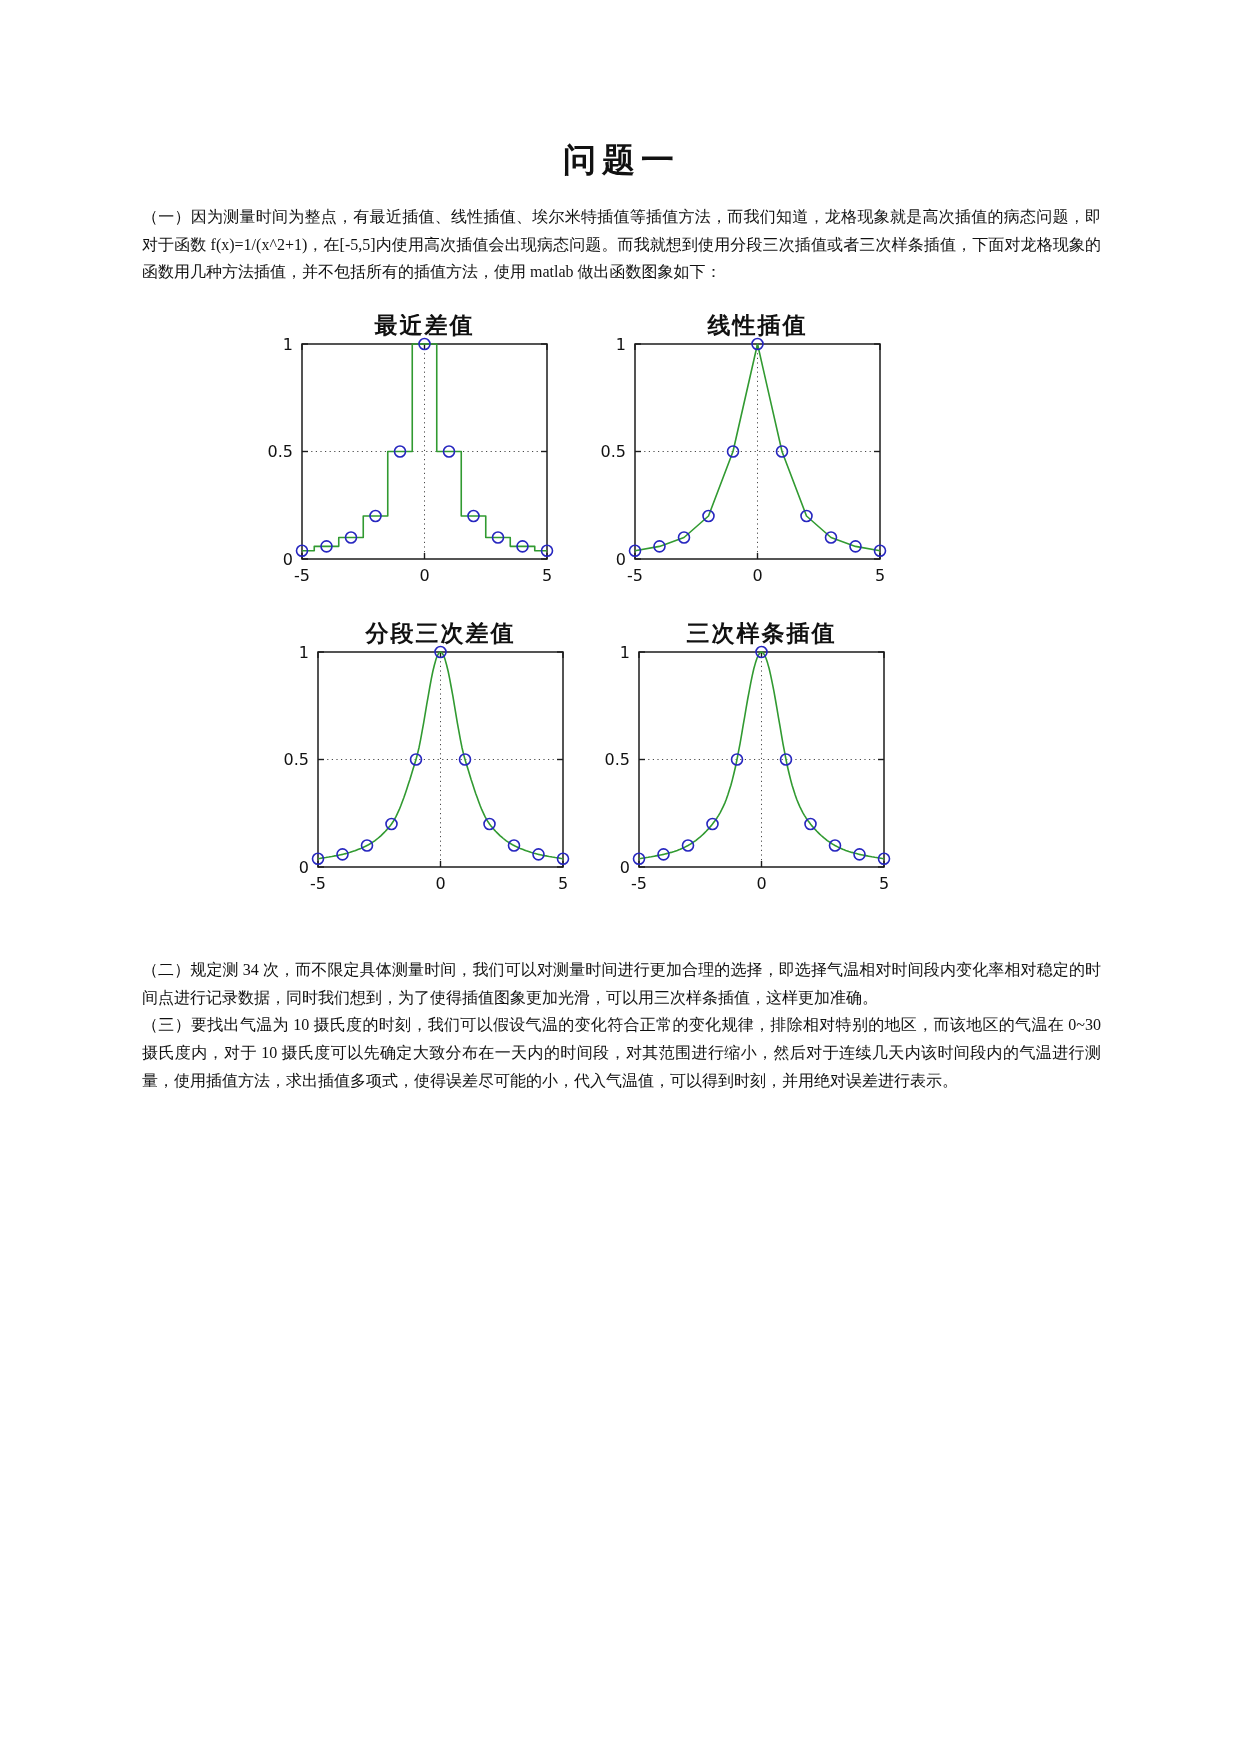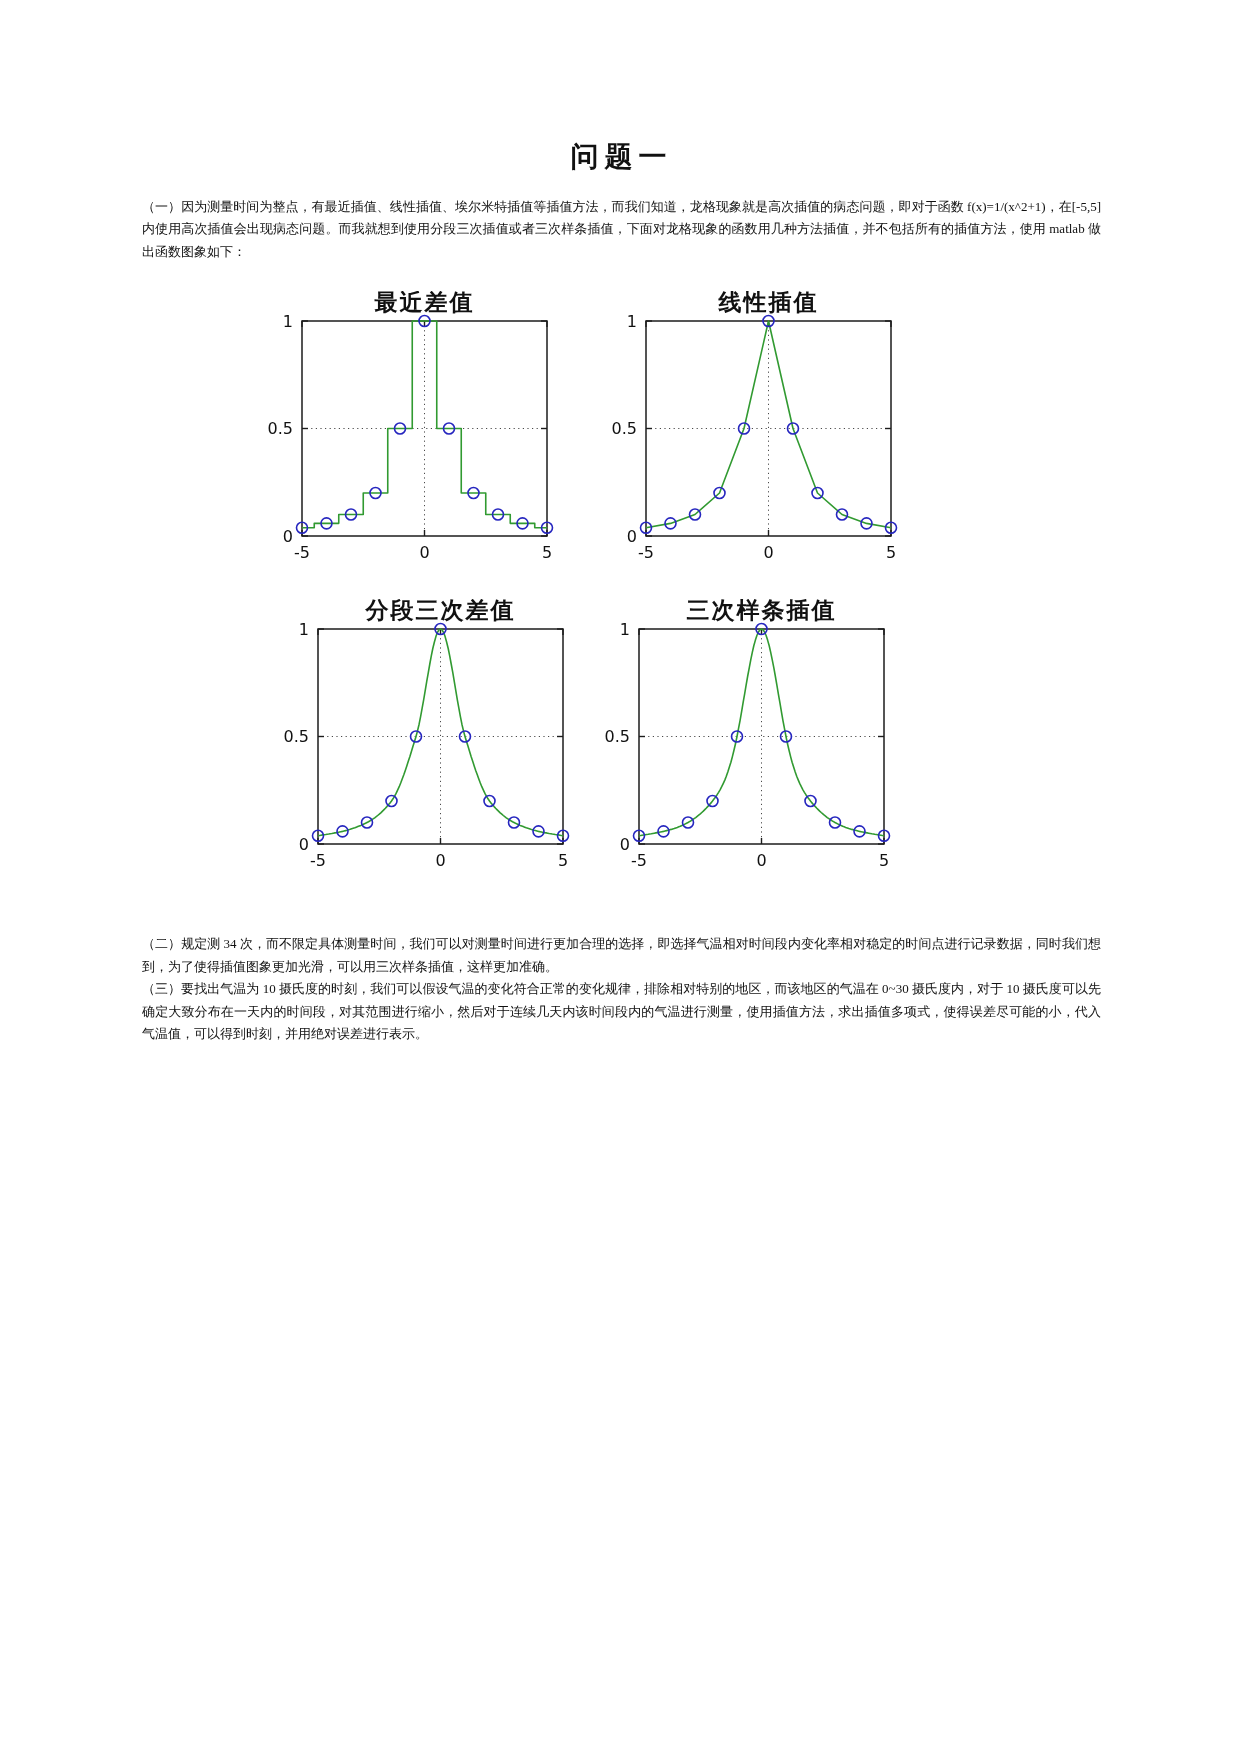--- a/index.html
+++ b/index.html
@@ -8,41 +8,41 @@
     width:1241px;height:1754px;
     margin:0 auto;
     background:#ffffff;
     box-sizing:border-box;
     padding:138px 140px 0 142px;
     font-family:"Liberation Serif","DejaVu Serif",serif;
     color:#111;
     overflow:hidden;
   }
   h1.doc-title{
-    font-size:28px;
+    font-size:33px;
     font-weight:600;
     text-align:center;
     letter-spacing:6px;
     margin:0 0 20px 0;
   }
   p.para{
-    font-size:13px;
+    font-size:16px;
     line-height:1.73;
     text-align:justify;
     margin:0;
     word-break:break-all;
   }
   .figure{
     position:relative;
     width:690px;height:590px;
     margin:28px 0 52px 120px;
   }
   .subplot-cell{position:absolute;width:345px;height:282px;}
   .cell-0{left:0;top:0}
-  .cell-1{left:344px;top:0}
+  .cell-1{left:333px;top:0}
   .cell-2{left:16px;top:308px}
   .cell-3{left:337px;top:308px}
   svg.plot{display:block;width:345px;height:282px;}
   svg.plot .frame{fill:none;stroke:#1c1c1c;stroke-width:1.5;}
   svg.plot .grid{fill:none;stroke:#4a4a4a;stroke-width:1;stroke-dasharray:1.2 3.4;}
   svg.plot .tick{stroke:#1c1c1c;stroke-width:1.4;}
   svg.plot .ticklbl{font-family:"DejaVu Sans","Liberation Sans",sans-serif;font-size:16px;fill:#111;}
   svg.plot .plot-title{font-family:"DejaVu Sans","Liberation Sans",sans-serif;font-size:23px;font-weight:bold;fill:#111;letter-spacing:2px;}
   svg.plot .curve{fill:none;stroke:#319a31;stroke-width:1.6;stroke-linejoin:round;}
   svg.plot .marker{fill:none;stroke:#2626bf;stroke-width:1.6;}

